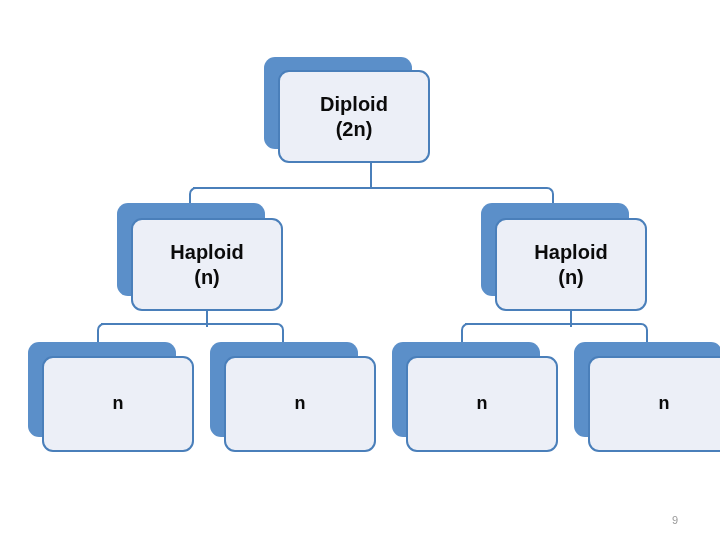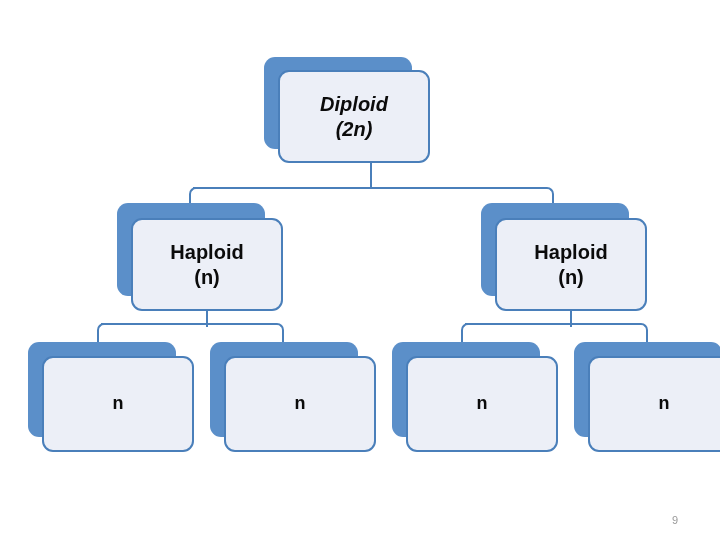--- a/index.html
+++ b/index.html
@@ -105,21 +105,21 @@
 
   <div class="conn-v" style="left:570px; top:311px; height:16px;"></div>
   <div class="conn-h" style="left:465px; top:323px; width:176px;"></div>
   <div class="corner tl" style="left:461px; top:323px;"></div>
   <div class="corner tr" style="left:639px; top:323px;"></div>
   <div class="conn-v" style="left:461px; top:330px; height:14px;"></div>
   <div class="conn-v" style="left:646px; top:330px; height:14px;"></div>
 
   <div class="node lvl1" style="left:264px; top:57px; width:166px; height:106px;">
     <div class="shadow" style="width:148px; height:92px;"></div>
-    <div class="front" style="left:14px; top:13px; width:152px; height:93px;font-style:italic;">
+    <div class="front" style="left:14px; top:13px; width:152px; height:93px;">
       <div class="line">Diploid</div>
       <div class="line">(2n)</div>
     </div>
   </div>
 
   <div class="node lvl2" style="left:117px; top:203px; width:166px; height:108px;">
     <div class="shadow" style="width:148px; height:93px;"></div>
     <div class="front" style="left:14px; top:15px; width:152px; height:93px;">
       <div class="line">Haploid</div>
       <div class="line">(n)</div>

